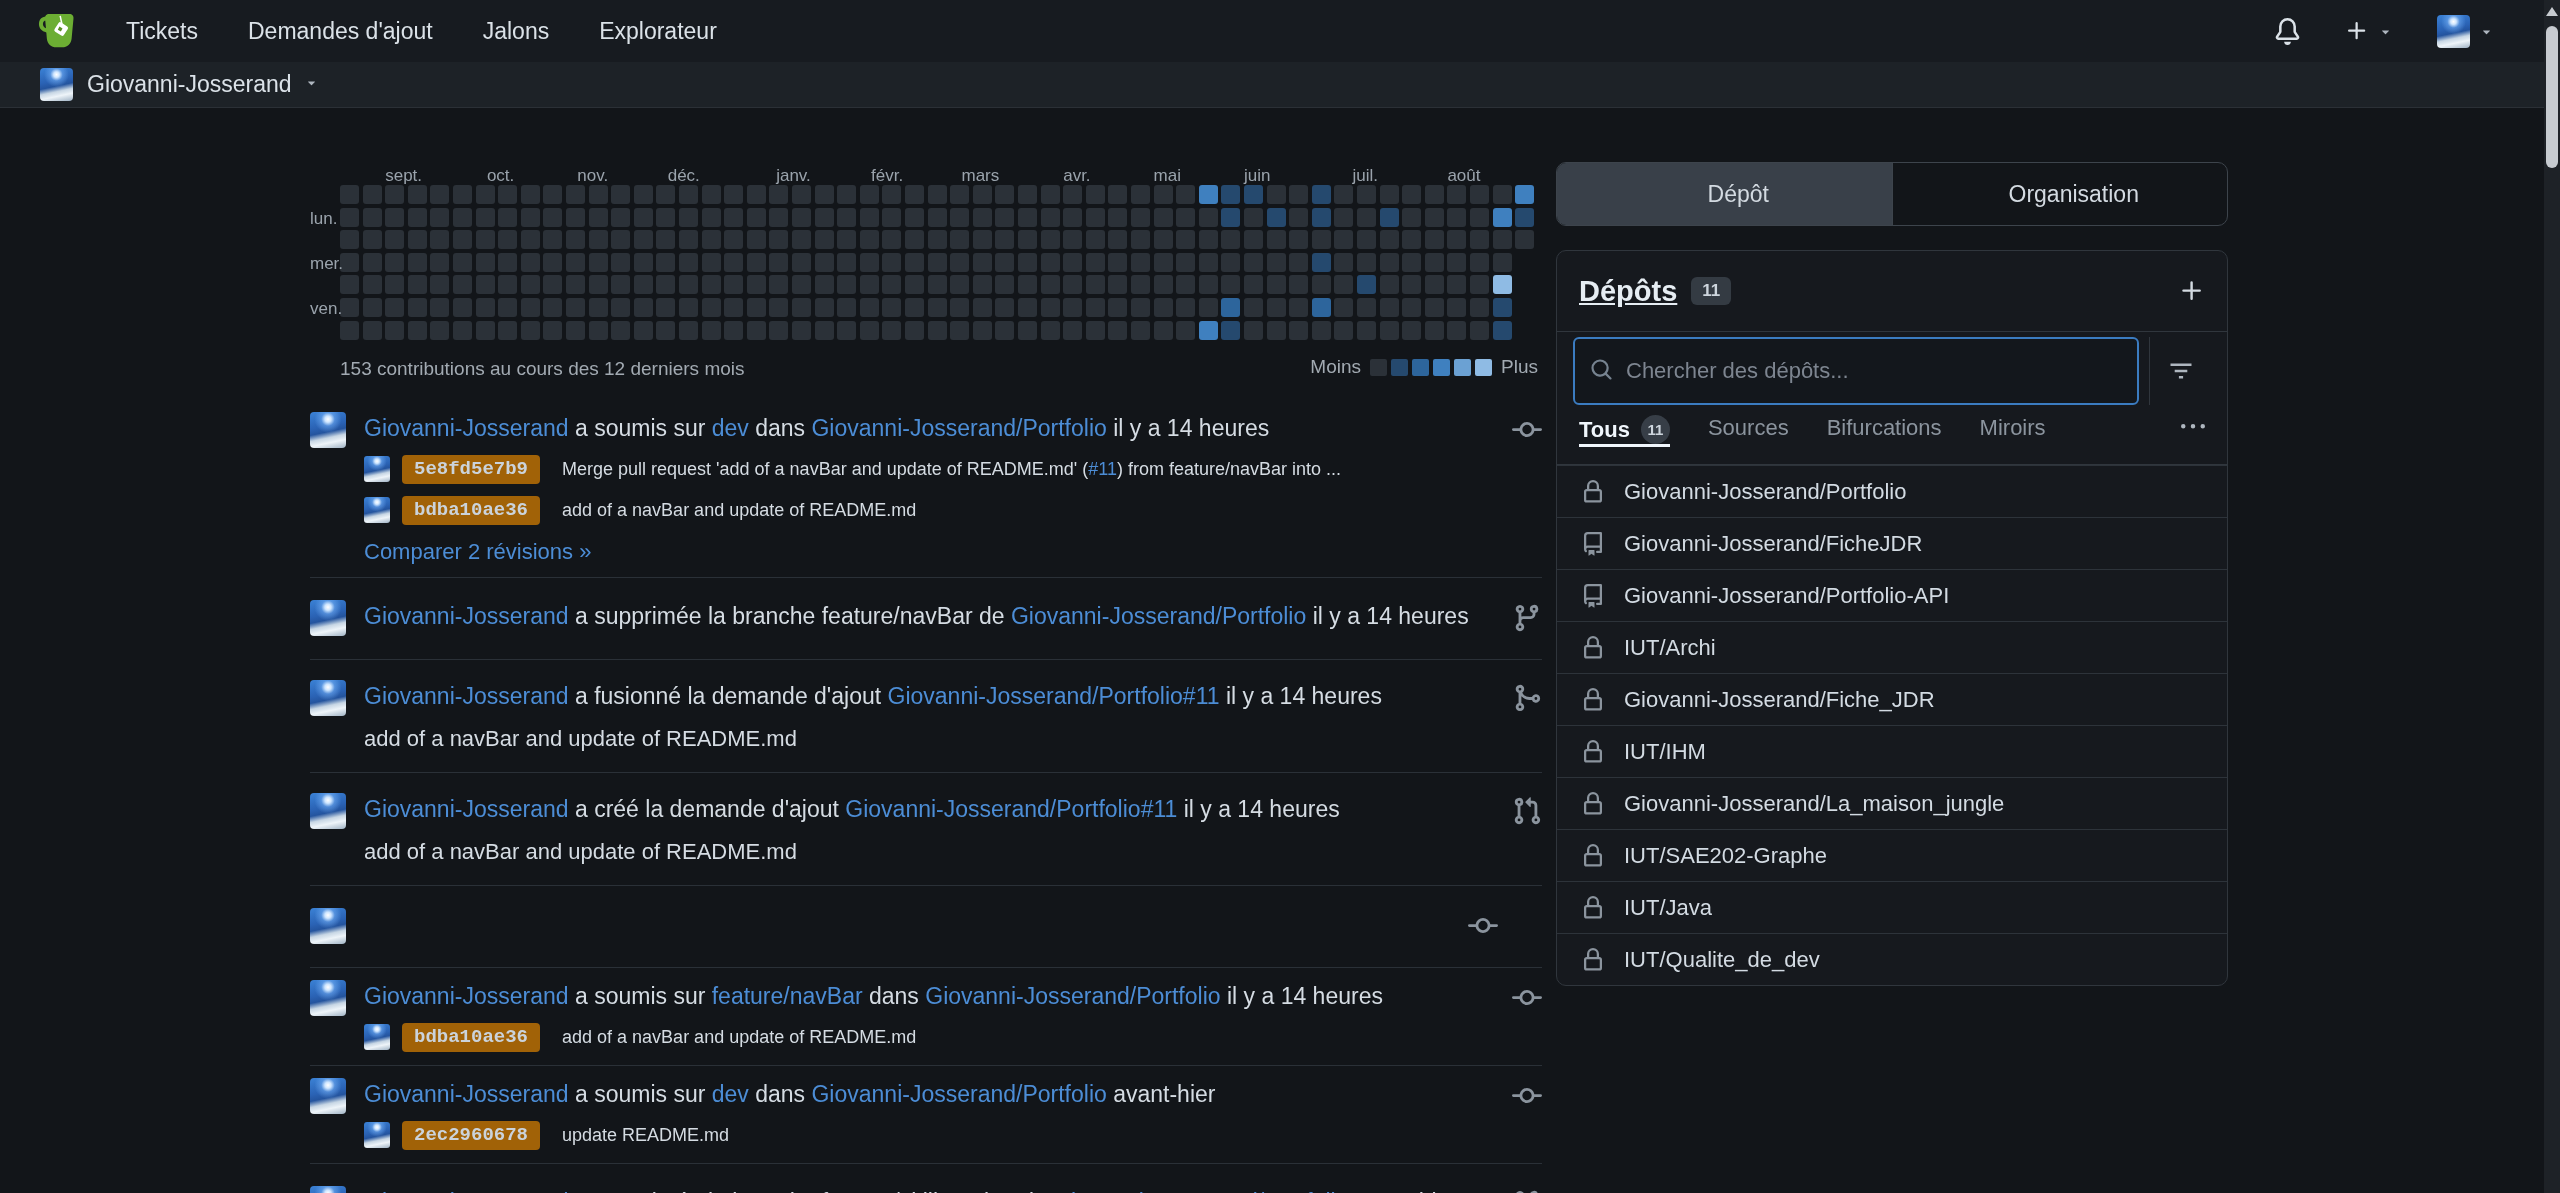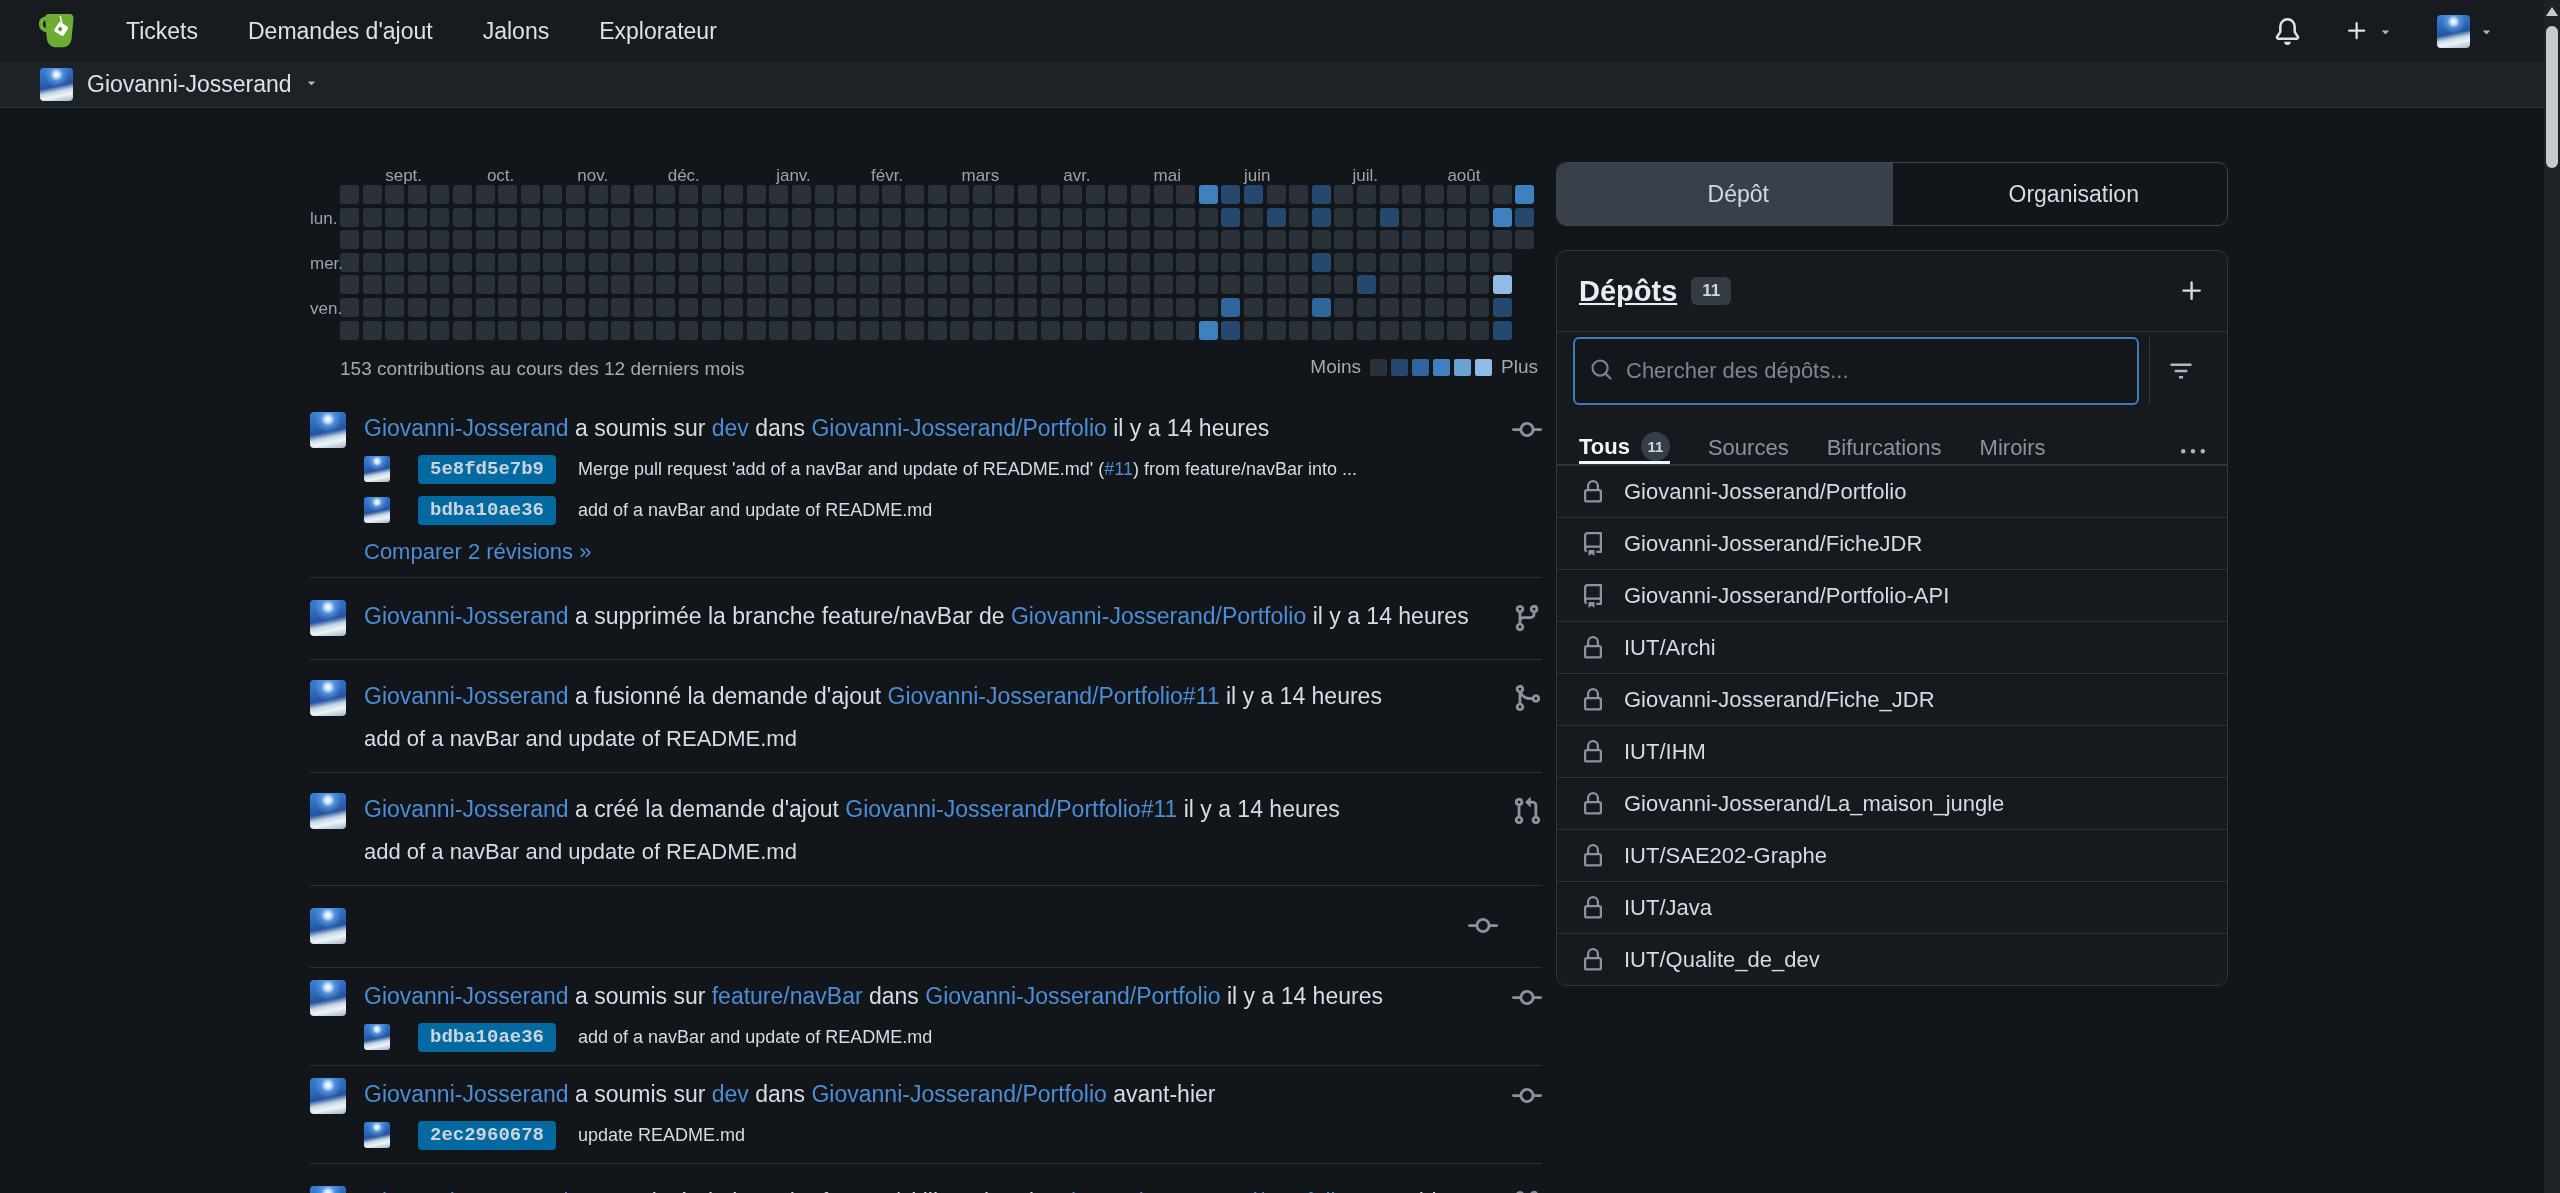--- a/index.html
+++ b/index.html
@@ -77,22 +77,22 @@
     display:grid; grid-template-columns:54px 1fr 44px;
     border-bottom:1px solid #2a3037;
   }
   .entry.p-push   { padding:12px 0 12px; }
   .entry.p-simple { padding:22px 0 22px; }
   .entry.p-body   { padding:20px 0 20px; }
   .entry .title { font-size:23px; line-height:32px; color:#d5dce3; }
   .entry .icon-col { justify-self:end; padding-top:3px; color:#8b949e; }
   .commit-row { display:flex; align-items:center; margin-top:9px; height:32px; }
   .hash-badge {
-    display:inline-block; margin-left:28px;
-    background:#0369a1; border-radius:4px; padding:3px 12px 4px;
+    display:inline-block; margin-left:12px;
+    background:#a16207; border-radius:4px; padding:3px 12px 4px;
     font-family:"Liberation Mono", monospace; font-weight:700;
     font-size:19px; color:#cbd3db;
   }
   .commit-msg { margin-left:22px; font-size:18px; color:#d5dce3; }
   .body-line { margin-top:14px; font-size:22px; color:#d5dce3; line-height:26px; }
   .compare-link { display:inline-block; margin-top:13px; font-size:22px; color:#4c8dd6; }
 
   
   .right-col { position:absolute; left:1556px; top:162px; width:672px; }
   .seg-tabs {
@@ -124,21 +124,21 @@
     flex:1; height:68px; display:flex; align-items:center; gap:13px; padding:0 15px;
     border:2px solid #3b7cc1; border-radius:6px; background:#13171c; color:#768390;
   }
   .search-box input {
     flex:1; background:transparent; border:none; outline:none;
     font-family:"Liberation Sans", sans-serif; font-size:22px; color:#d5dce3;
   }
   .search-box input::placeholder { color:#7d8590; }
   .filter-btn { width:62px; align-self:stretch; display:flex; align-items:center; justify-content:center; color:#aeb6bf; border-left:1px solid #30363d; margin-left:10px; }
 
-  .filter-tabs { display:flex; align-items:flex-end; gap:38px; padding:0 22px; height:50px; border-bottom:1px solid #30363d; }
+  .filter-tabs { display:flex; align-items:flex-start; gap:38px; padding:0 22px; height:50px; border-bottom:1px solid #30363d; }
   .ftab { display:flex; align-items:center; gap:11px; font-size:22px; color:#8b949e; border-bottom:3px solid transparent; cursor:pointer; }
   .ftab.active { color:#f0f6fc; font-weight:700; border-bottom-color:#f0f6fc; }
   .ftab .fcount {
     width:29px; height:29px; border-radius:50%; background:#373e47; color:#cdd5dd;
     font-size:15px; font-weight:700; display:flex; align-items:center; justify-content:center;
   }
   .ftab-more { margin-left:auto; display:flex; align-items:center; color:#aeb6bf; }
 
   .repo-row {
     height:52px; display:flex; align-items:center; gap:19px; padding:0 24px;

